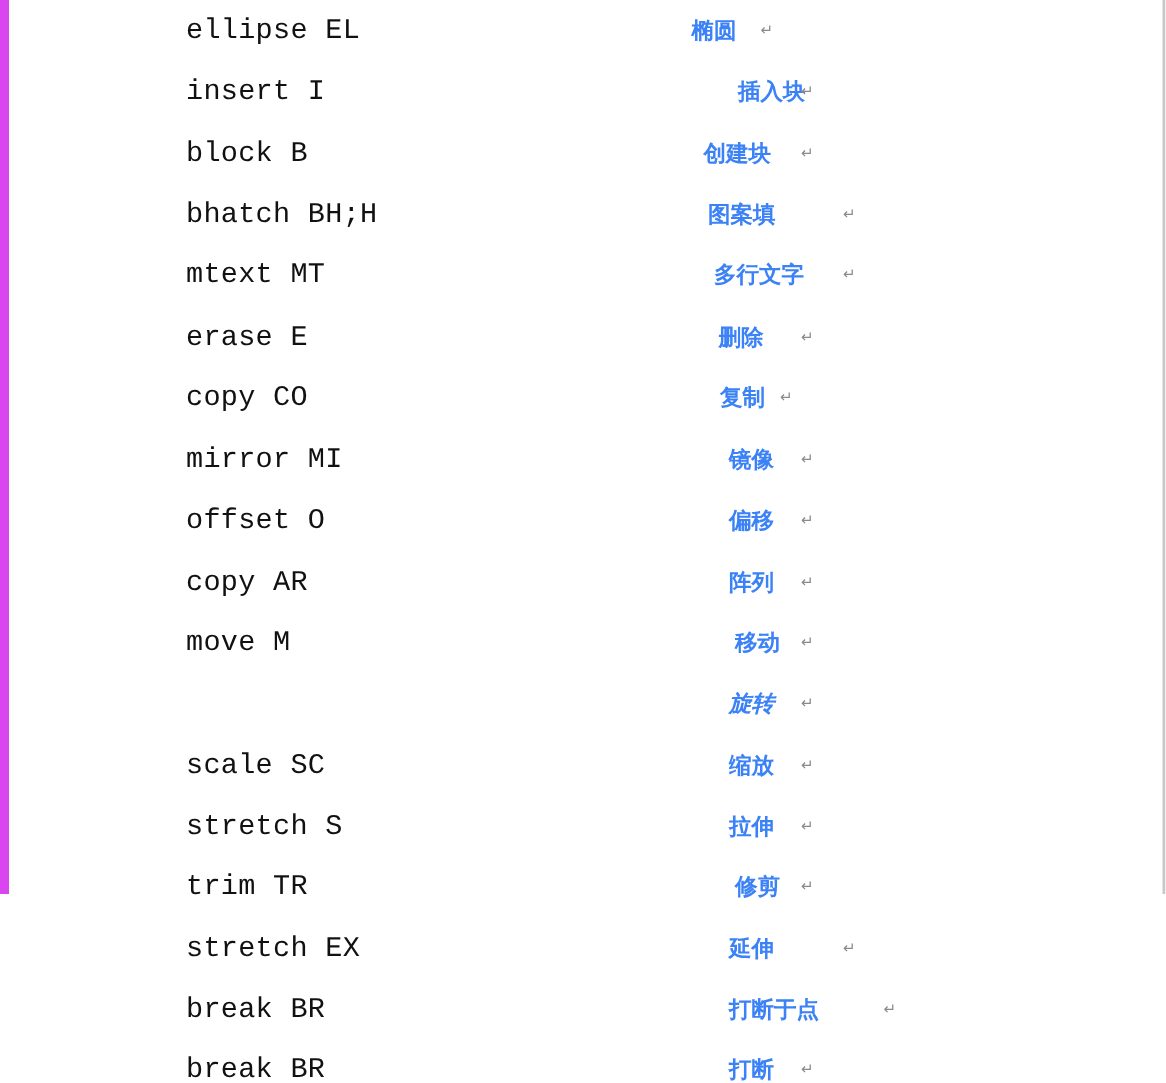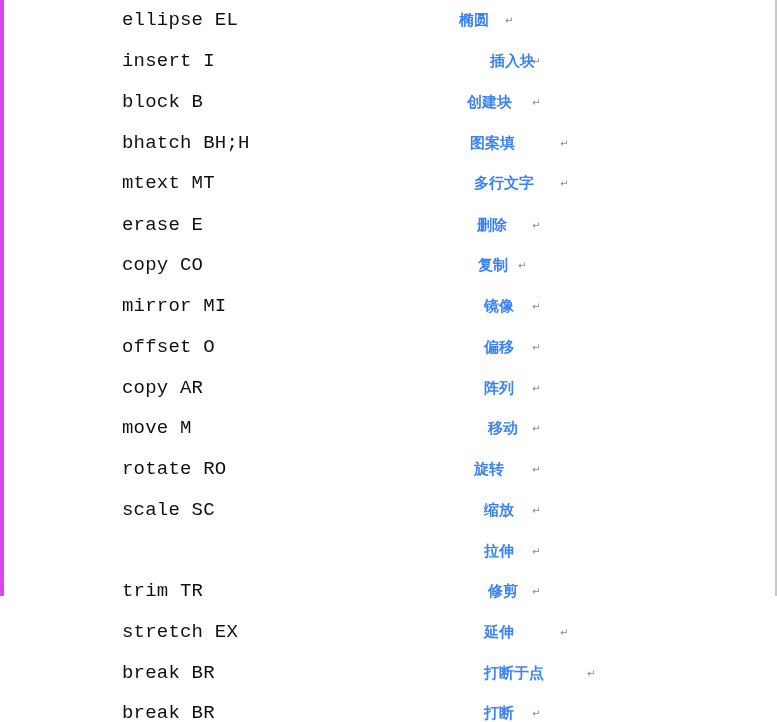--- a/index.html
+++ b/index.html
@@ -5,21 +5,21 @@
     html, body { margin: 0; padding: 0; }
     body {
       width: 777px; height: 722px; overflow: hidden;
       background: #ffffff;
       position: relative;
     }
     .page {
       position: absolute; left: 0; top: 0;
       width: 777px; height: 596px;
       box-sizing: border-box;
-      border-left: 4px solid #d946ef;
+      border-left: 6px solid #d946ef;
       border-right: 2px solid #c8c8c8;
       background: #ffffff;
     }
     .row {
       position: absolute; left: 0; width: 100%;
       height: 30px;
     }
     .cmd {
       position: absolute; left: 118px; top: 0;
       font-family: "Liberation Mono", "DejaVu Sans Mono", monospace;
@@ -99,30 +99,30 @@
       <span class="cmd">copy AR</span>
       <span class="zh" style="left: 480px;">阵列</span>
       <span class="pmark" style="left: 528px;">↵</span>
     </div>
     <div class="row" style="top: 413px;">
       <span class="cmd">move M</span>
       <span class="zh" style="left: 484px;">移动</span>
       <span class="pmark" style="left: 528px;">↵</span>
     </div>
     <div class="row" style="top: 454px;">
-      <span class="cmd">rotate RO</span>
-      <span class="zh" style="left: 470px;">旋转</span>
+      <span class="zh" style="left: 480px; font-style: italic;">旋转</span>
       <span class="pmark" style="left: 528px;">↵</span>
     </div>
     <div class="row" style="top: 495px;">
       <span class="cmd">scale SC</span>
       <span class="zh" style="left: 480px;">缩放</span>
       <span class="pmark" style="left: 528px;">↵</span>
     </div>
     <div class="row" style="top: 536px;">
+      <span class="cmd">stretch S</span>
       <span class="zh" style="left: 480px;">拉伸</span>
       <span class="pmark" style="left: 528px;">↵</span>
     </div>
     <div class="row" style="top: 576px;">
       <span class="cmd">trim TR</span>
       <span class="zh" style="left: 484px;">修剪</span>
       <span class="pmark" style="left: 528px;">↵</span>
     </div>
     <div class="row" style="top: 617px;">
       <span class="cmd">stretch EX</span>

